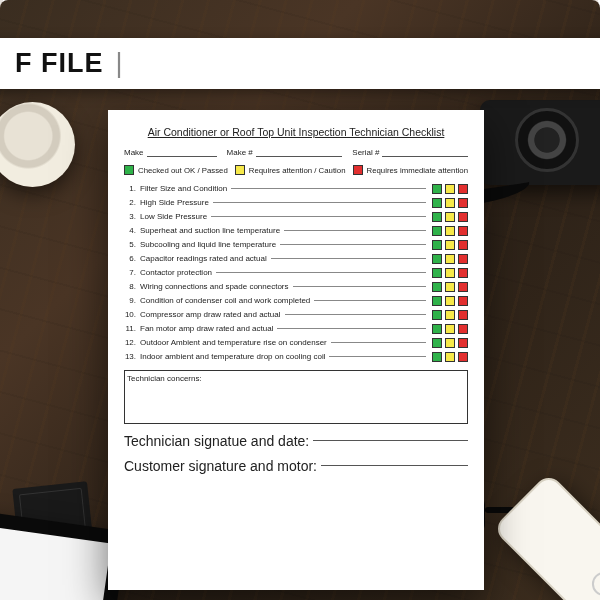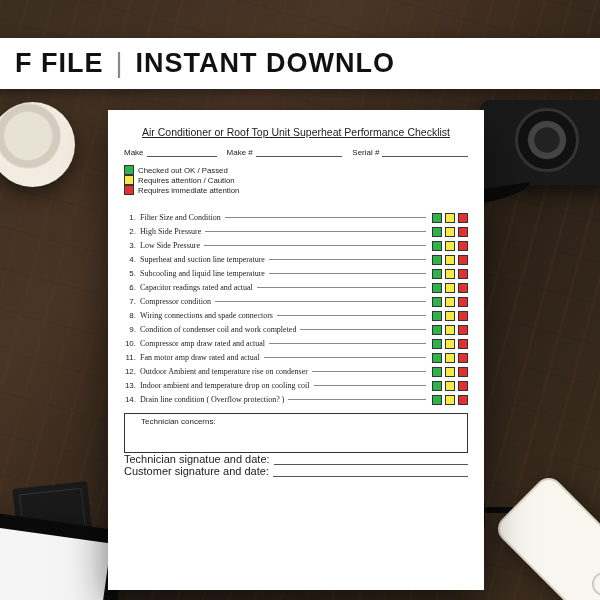--- a/index.html
+++ b/index.html
@@ -2,20 +2,21 @@
 <html><head>
 <meta charset="utf-8">
 <style>
   * { box-sizing: border-box; margin: 0; padding: 0; }
   body { width: 600px; height: 600px; overflow: hidden; font-family: Arial, sans-serif; position: relative; }
   
   .scene {
     width: 600px; height: 600px;
     background: linear-gradient(135deg, #3a2d20 0%, #4a3525 30%, #2d2218 60%, #3d2e1f 100%);
     position: relative;
+    border-radius: 8px;
   }
   
   
   .scene::before {
     content: ""; position: absolute; inset: 0;
     background: repeating-linear-gradient(15deg, rgba(0,0,0,0.05) 0 2px, transparent 2px 40px),
                 repeating-linear-gradient(105deg, rgba(90,60,30,0.15) 0 3px, transparent 3px 25px);
   }
   
   
@@ -118,68 +119,67 @@
     z-index: 10;
   }
   .doc-title {
     text-align: center; font-size: 10.5px; text-decoration: underline;
     font-weight: 400; margin-bottom: 10px;
   }
   .info-row { display: flex; gap: 10px; font-size: 8px; margin-bottom: 8px; }
   .info-row .field { display: flex; align-items: flex-end; gap: 3px; flex: 1; }
   .info-row .line { flex: 1; border-bottom: 1px solid #555; height: 9px; }
   
-  .legend { display: flex; justify-content: space-between; font-size: 7.8px; margin-bottom: 18px; flex-direction: column; }
+  .legend { display: flex; justify-content: space-between; font-size: 7.8px; margin-bottom: 9px; }
   .legend .lg { display: flex; align-items: center; gap: 4px; }
   .box { width: 10px; height: 10px; border: 1px solid #333; display: inline-block; }
   .g { background: #2fb24a; }
   .y { background: #f7e94a; }
   .r { background: #e22f2f; }
   
   .items { display: flex; flex-direction: column; gap: 4.0px; }
   .item { display: flex; align-items: center; font-size: 8px; line-height: 1; }
   .item .num { width: 16px; text-align: right; padding-right: 4px; }
-  .item .txt { white-space: nowrap; font-family: Liberation Serif, serif; }
+  .item .txt { white-space: nowrap; }
   .item .fill { flex: 1; border-bottom: 1px solid #888; margin: 0 6px 1px 4px; min-width:10px; }
   .item .boxes { display: flex; gap: 3px; }
   .item .boxes .box { width: 10px; height: 10px; }
   
   .concerns {
-    margin-top: 8px; border: 1px solid #333; height: 40px; padding: 3px 16px;
+    margin-top: 8px; border: 1px solid #333; height: 54px; padding: 3px 2px;
     font-size: 8px;
   }
-  .sig { display: flex; align-items: flex-end; font-size: 11px; }
+  .sig { margin-top: 9px; display: flex; align-items: flex-start; font-size: 14px; }
   .sig .sline { flex: 1; border-bottom: 1px solid #555; margin-left: 4px; height: 8px; }
 </style>
 </head>
 <body>
 
 <div class="scene">
 
   <div class="banner">
     <span>F FILE</span>
     <span class="sep">|</span>
-    <span>INSTANT DOWNLO</span>
   </div>
 
   <div class="mug"></div>
   <div class="thermometer"></div>
   <div class="camera"></div>
   <div class="strap"></div>
   <div class="glasses">
     <div class="lens l"></div>
       <div class="bridge"></div>
       <div class="lens r"></div>
   </div>
   <div class="phone"></div>
   <div class="notebook"></div>
   <div class="tablet-corner"></div>
 
   <div class="sheet">
-    <div class="doc-title">Air Conditioner or Roof Top Unit Superheat Performance Checklist</div>
+    <div class="doc-title">Air Conditioner or Roof Top Unit Inspection Technician Checklist</div>
 
     <div class="info-row">
       <div class="field" style="flex:0.8">
           <span>Make</span>
           <span class="line"></span>
         </div>
       <div class="field">
           <span>Make #</span>
           <span class="line"></span>
         </div>
@@ -260,21 +260,21 @@
           <span class="txt">Capacitor readings rated and actual</span>
           <span class="fill"></span>
           <span class="boxes">
             <span class="box g"></span>
             <span class="box y"></span>
             <span class="box r"></span>
           </span>
         </div>
         <div class="item">
           <span class="num">7.</span>
-          <span class="txt">Compressor condition</span>
+          <span class="txt">Contactor protection</span>
           <span class="fill"></span>
           <span class="boxes">
             <span class="box g"></span>
             <span class="box y"></span>
             <span class="box r"></span>
           </span>
         </div>
         <div class="item">
           <span class="num">8.</span>
           <span class="txt">Wiring connections and spade connectors</span>
@@ -321,46 +321,36 @@
           <span class="fill"></span>
           <span class="boxes">
             <span class="box g"></span>
             <span class="box y"></span>
             <span class="box r"></span>
           </span>
         </div>
         <div class="item">
           <span class="num">13.</span>
           <span class="txt">Indoor ambient and temperature drop on cooling coil</span>
-          <span class="fill"></span>
-          <span class="boxes">
-            <span class="box g"></span>
-            <span class="box y"></span>
-            <span class="box r"></span>
-          </span>
-        </div>
-        <div class="item">
-          <span class="num">14.</span>
-          <span class="txt">Drain line condition ( Overflow protection? )</span>
           <span class="fill"></span>
           <span class="boxes">
             <span class="box g"></span>
             <span class="box y"></span>
             <span class="box r"></span>
           </span>
         </div>
       </div>
 
     <div class="concerns">
       <span>Technician concerns:</span>
     </div>
 
     <div class="sig">
       <span>Technician signatue and date:</span>
       <span class="sline"></span>
     </div>
     <div class="sig">
-      <span>Customer signature and date:</span>
+      <span>Customer signature and motor:</span>
       <span class="sline"></span>
     </div>
   </div>
 
 </div>
 
 </body></html>

